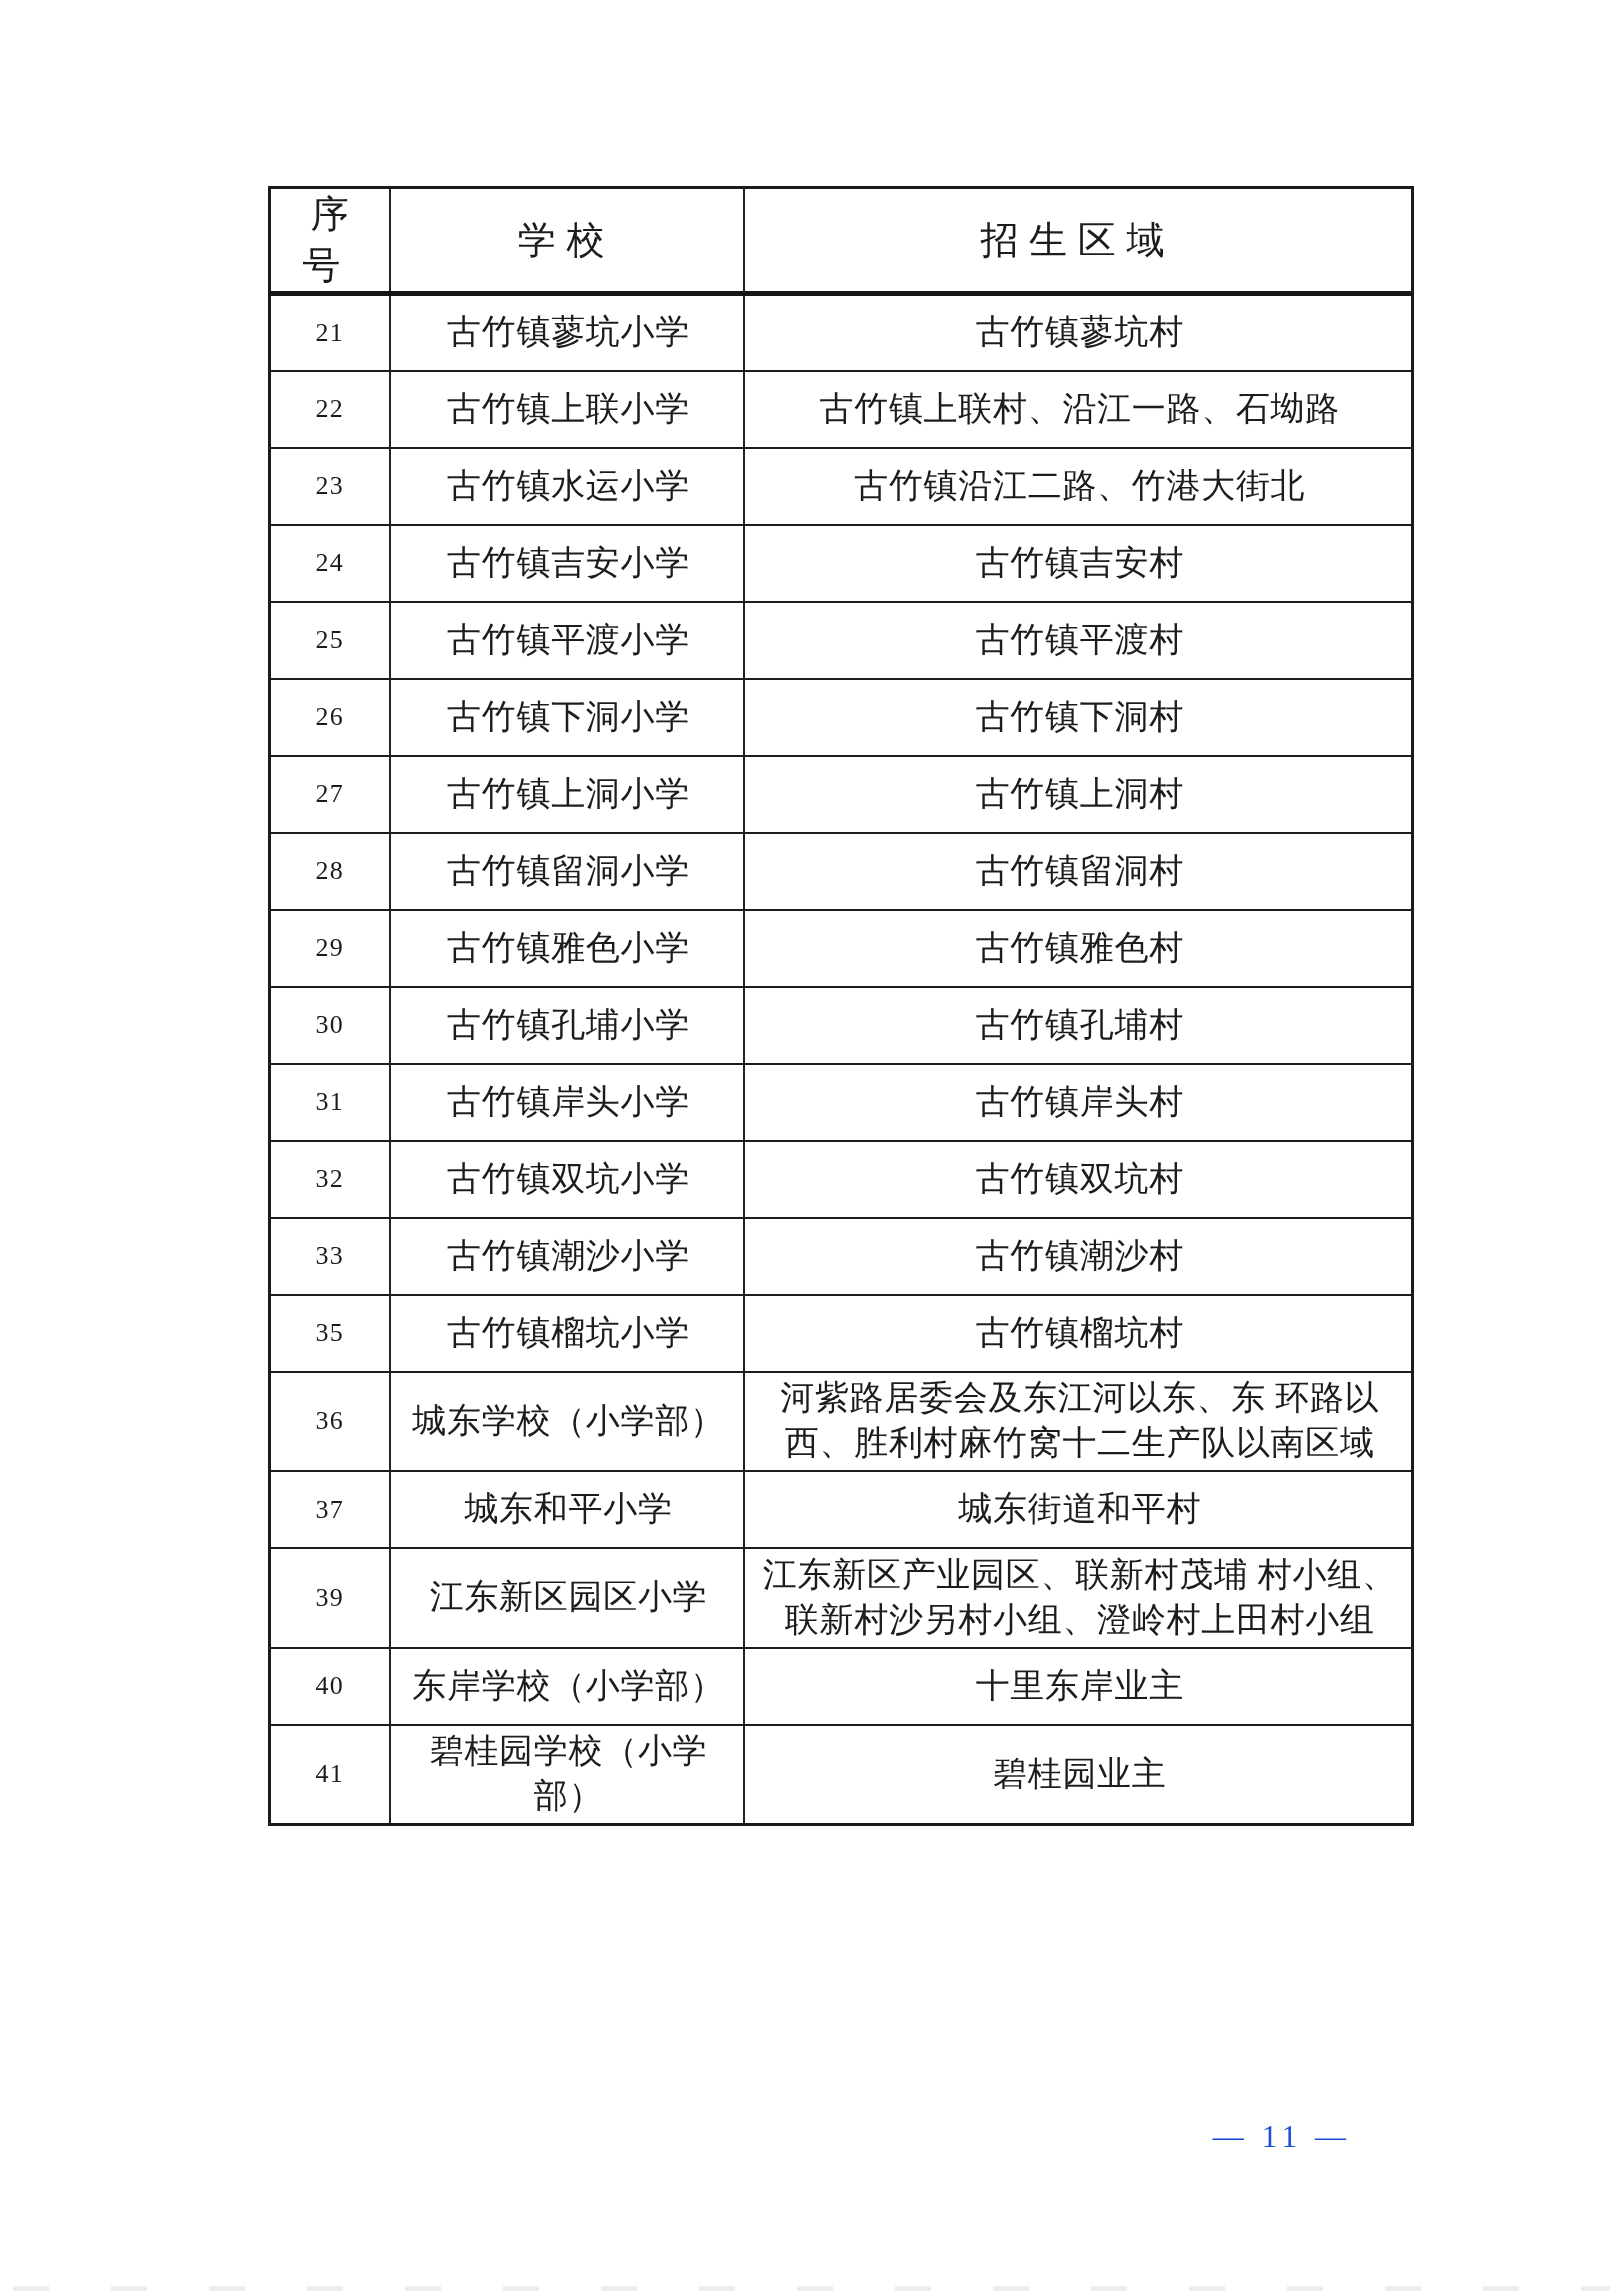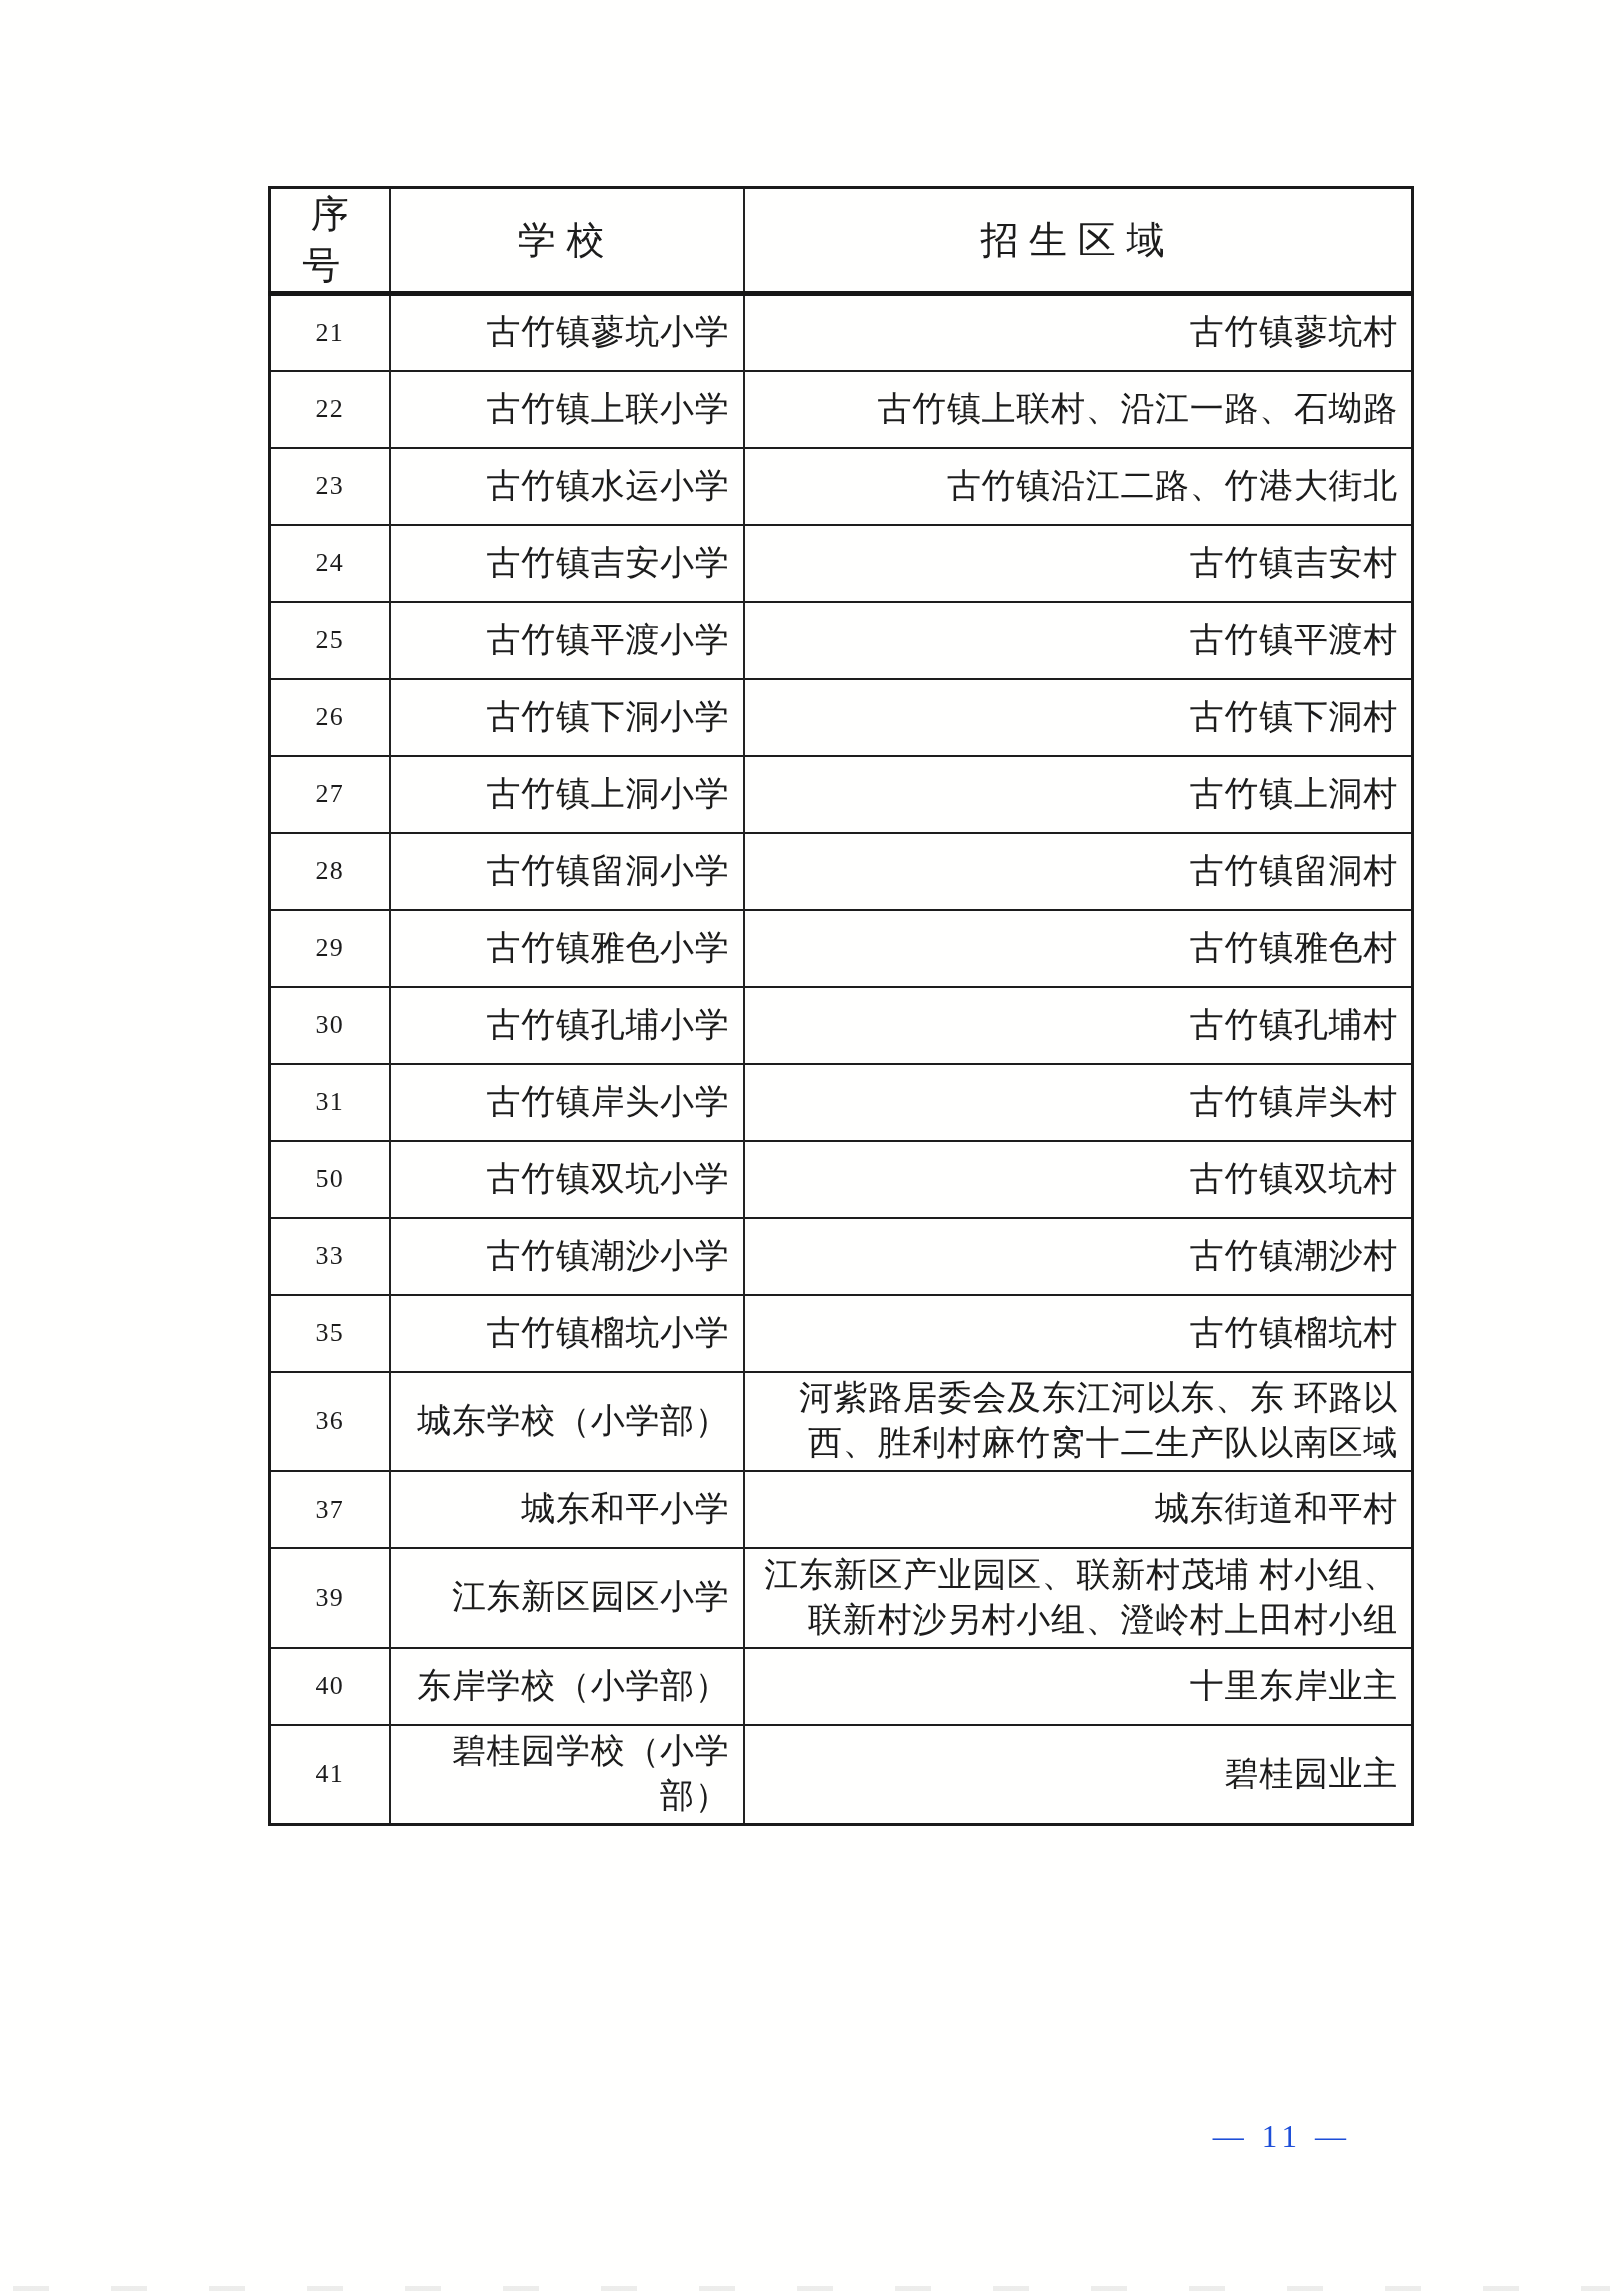--- a/index.html
+++ b/index.html
@@ -50,21 +50,21 @@
     height: 77px;
     border-top: 2.6px solid #1d1d1d;
     font-size: 34px;
   }
   td.cell-no {
     text-align: center;
     font-size: 26px;
     letter-spacing: 1.3px;
   }
   td.cell-school, td.cell-area {
-    text-align: right;
+    text-align: center;
     padding: 3.9px 13px 3.9px 17px;
     letter-spacing: 0.7px;
     line-height: 1.32;
   }
   .page-number {
     position: absolute;
     top: 2119px;
     left: 1197px;
     width: 170px;
     text-align: center;
@@ -153,21 +153,21 @@
           <td class="cell-no">30</td>
           <td class="cell-school">古竹镇孔埔小学</td>
           <td class="cell-area">古竹镇孔埔村</td>
         </tr>
         <tr>
           <td class="cell-no">31</td>
           <td class="cell-school">古竹镇岸头小学</td>
           <td class="cell-area">古竹镇岸头村</td>
         </tr>
         <tr>
-          <td class="cell-no">50</td>
+          <td class="cell-no">32</td>
           <td class="cell-school">古竹镇双坑小学</td>
           <td class="cell-area">古竹镇双坑村</td>
         </tr>
         <tr>
           <td class="cell-no">33</td>
           <td class="cell-school">古竹镇潮沙小学</td>
           <td class="cell-area">古竹镇潮沙村</td>
         </tr>
         <tr>
           <td class="cell-no">35</td>

